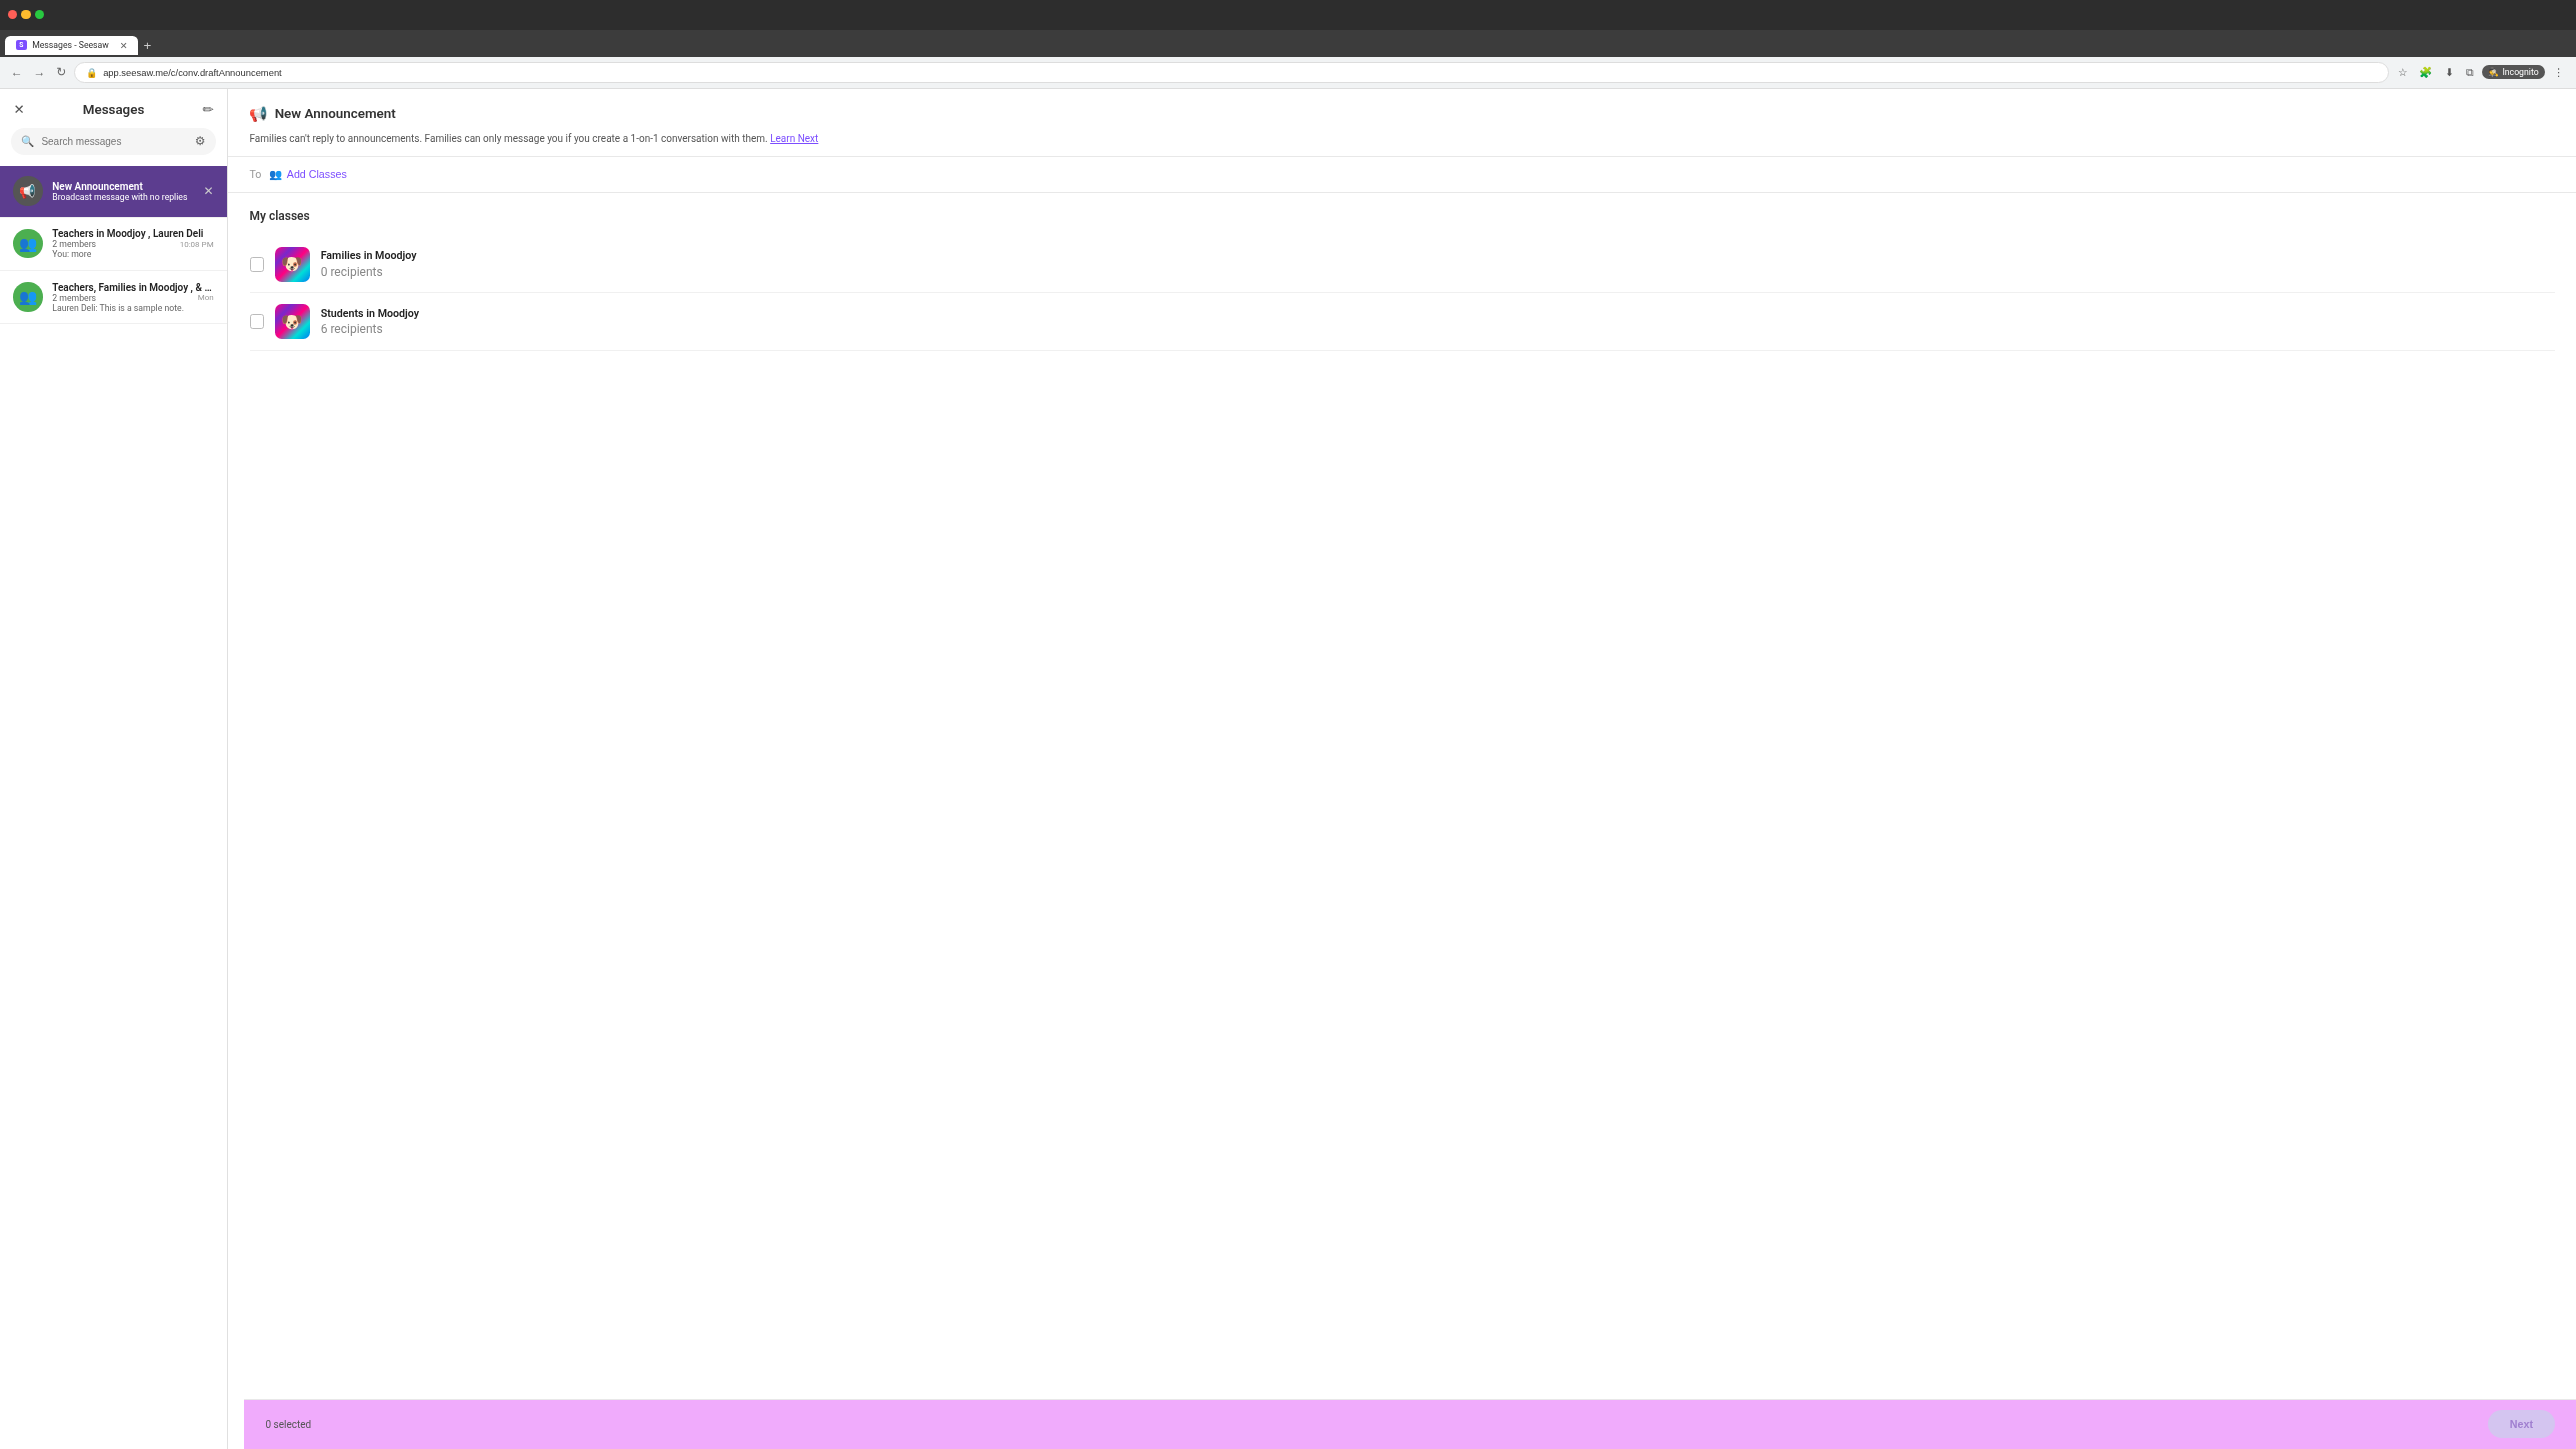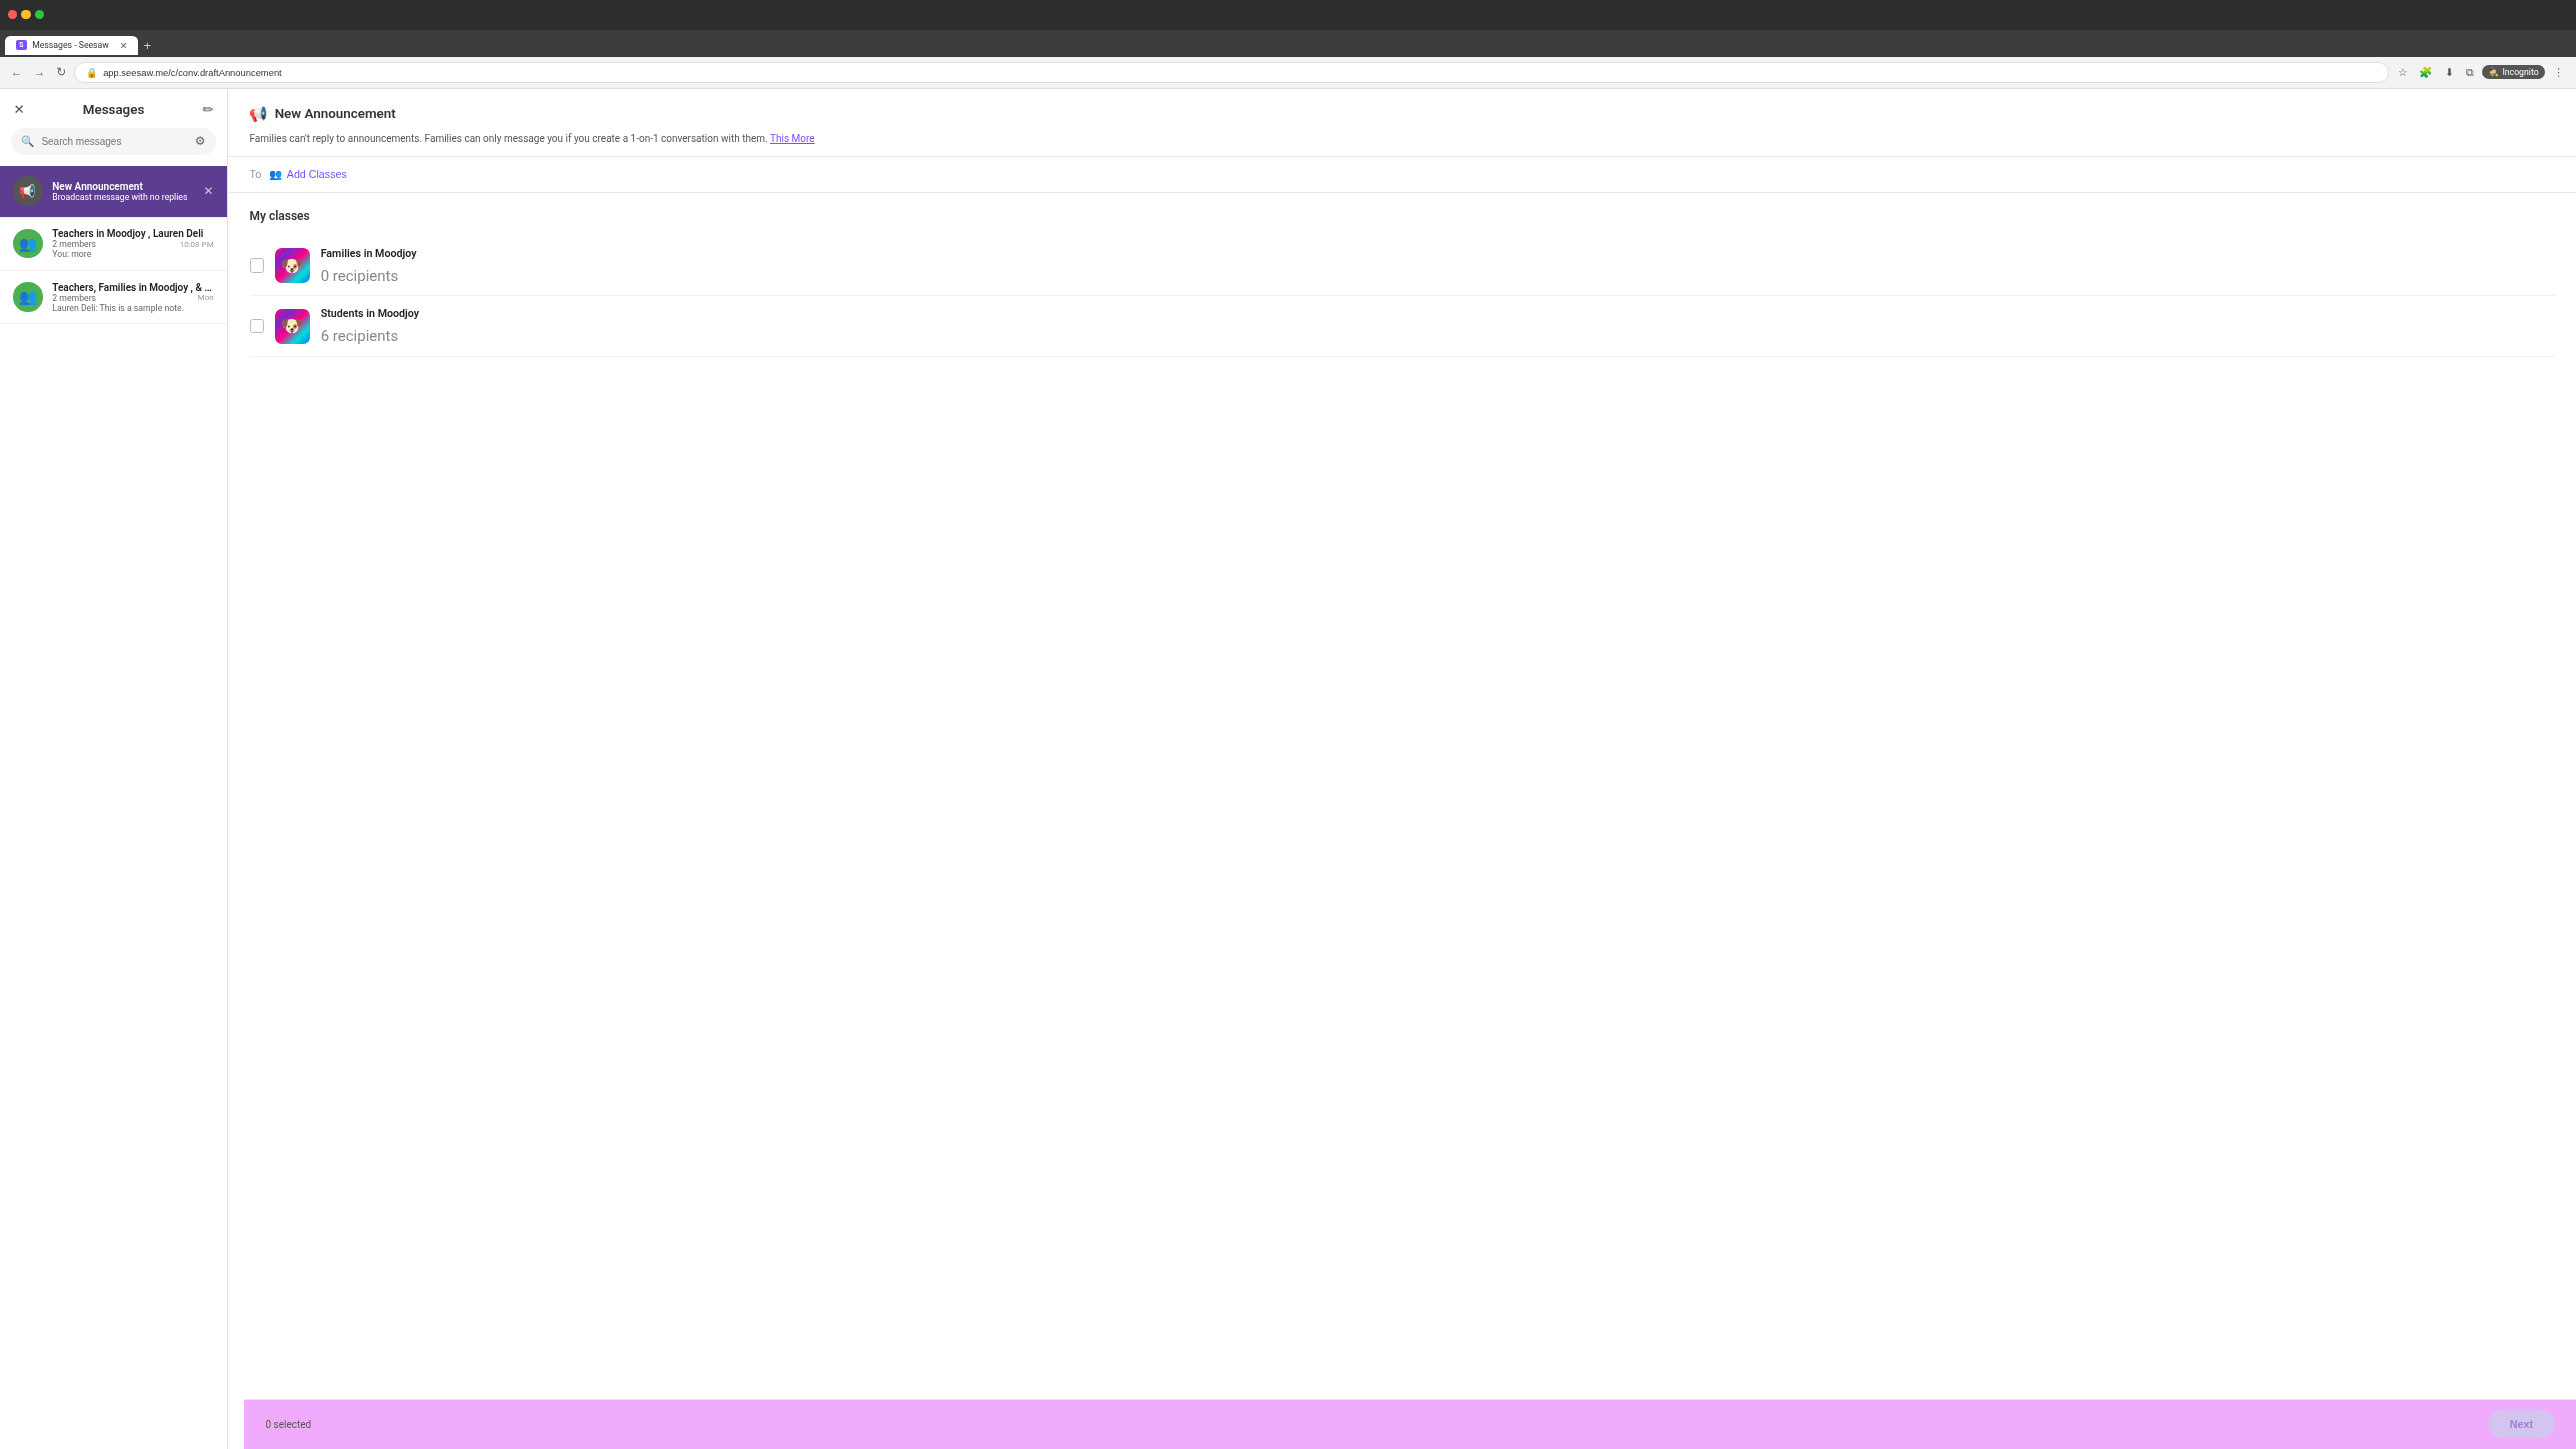--- a/index.html
+++ b/index.html
@@ -196,21 +196,21 @@
       height: 14.8px;
       border: 1.3px solid #bbb;
       border-radius: 2.7px;
       cursor: pointer;
       flex-shrink: 0;
       background: #fff;
       appearance: none;
     }
     .class-info { flex: 1; }
     .class-name { font-size: 10.7px; font-weight: 600; color: #222; margin-bottom: 2.7px; }
-    .class-recipients { font-size: 15px; color: #888; margin-top: 7px; }
+    .class-recipients { font-size: 12px; color: #888; }
 
     
     .footer {
       position: fixed;
       bottom: 0;
       right: 0;
       left: 244px;
       display: flex;
       align-items: center;
       justify-content: space-between;
@@ -350,21 +350,21 @@
 
   <div class="main-content">
 
     <div class="announcement-header">
       <div class="announcement-title-row">
         <span class="announcement-icon">📢</span>
         <span class="announcement-title">New Announcement</span>
       </div>
       <div class="announcement-desc">
         <span>Families can't reply to announcements. Families can only message you if you create a 1-on-1 conversation with them.</span>
-        <a href="#">This More</a>
+        <a href="#">Learn Next</a>
       </div>
     </div>
 
     <div class="to-row">
       <span class="to-label">To</span>
       <button class="add-classes-btn">
         <span>👥</span>
         <span>Add Classes</span>
       </button>
     </div>

